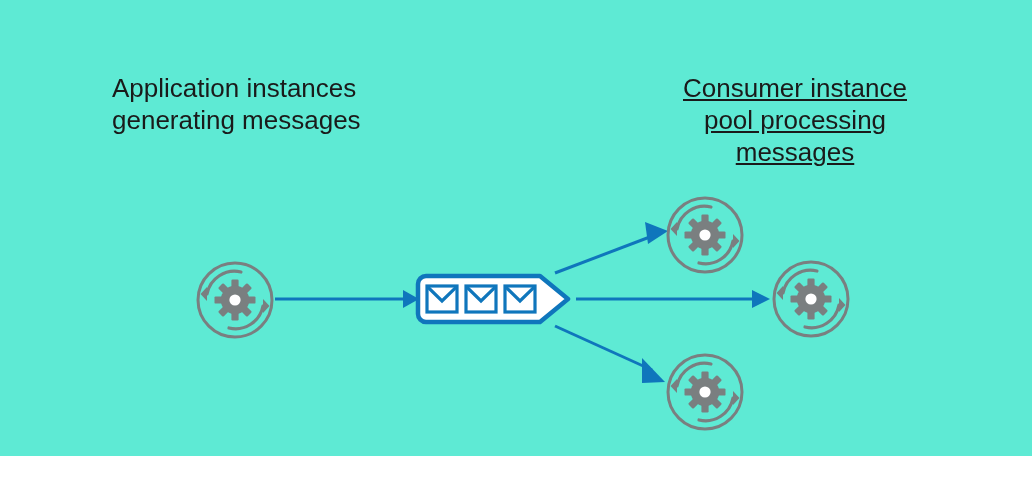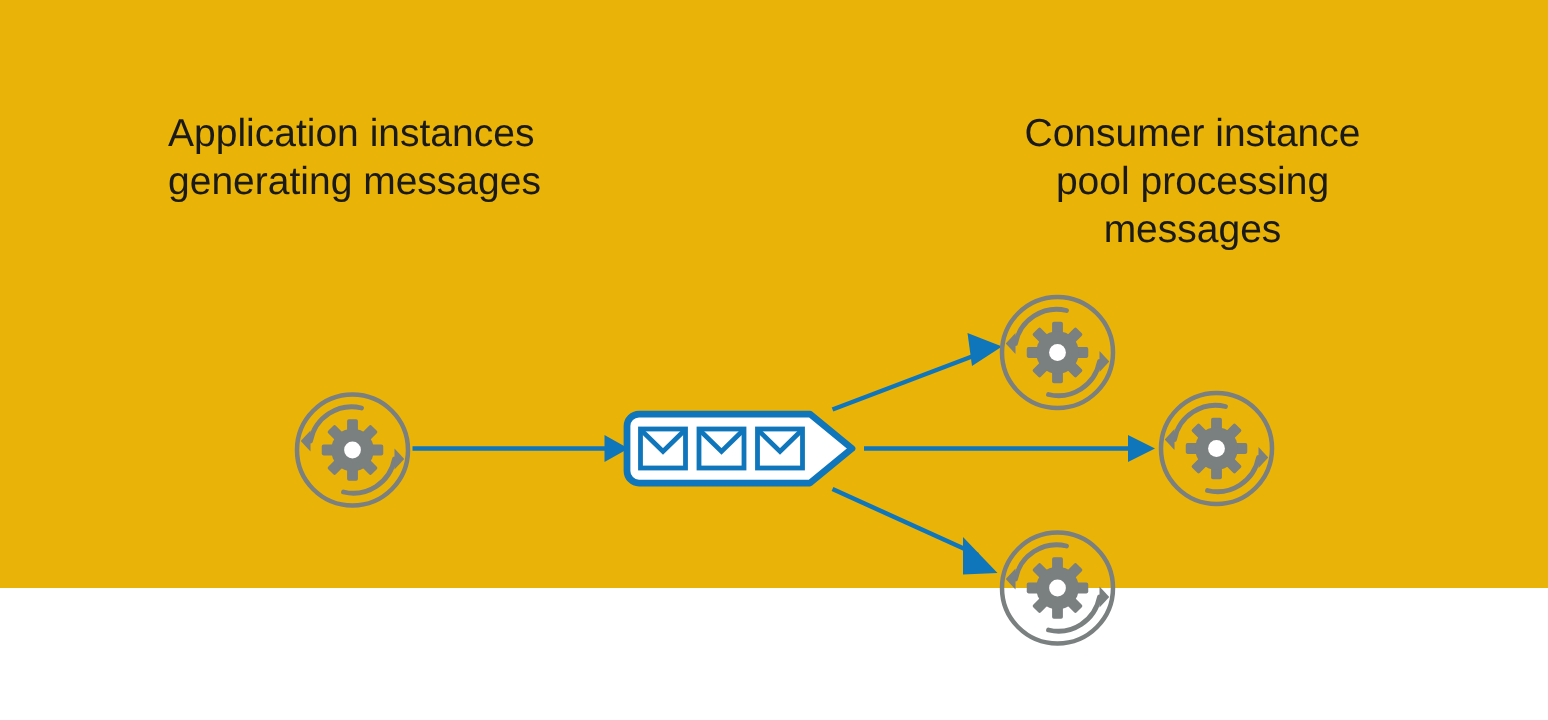--- a/index.html
+++ b/index.html
@@ -9,42 +9,43 @@
   }
   body {
     width: 1032px;
     height: 480px;
     font-family: "Liberation Sans", sans-serif;
     overflow: hidden;
   }
   #canvas {
     position: relative;
     width: 1032px;
-    height: 392px;
-    background: #eab308;
+    height: 456px;
+    background: #5eead4;
   }
   .label {
     position: absolute;
     color: #1a1a1a;
     font-size: 26px;
     line-height: 32px;
     white-space: pre-line;
     font-family: "Liberation Sans", sans-serif;
   }
   #label-producers {
     left: 112px;
     top: 72px;
     text-align: left;
     width: 330px;
   }
   #label-consumers {
     left: 650px;
     top: 72px;
     text-align: center;
     width: 290px;
+    text-decoration: underline;
   }
   svg.diagram {
     position: absolute;
     left: 0;
     top: 0;
     width: 1032px;
     height: 480px;
   }
 </style>
 </head>

